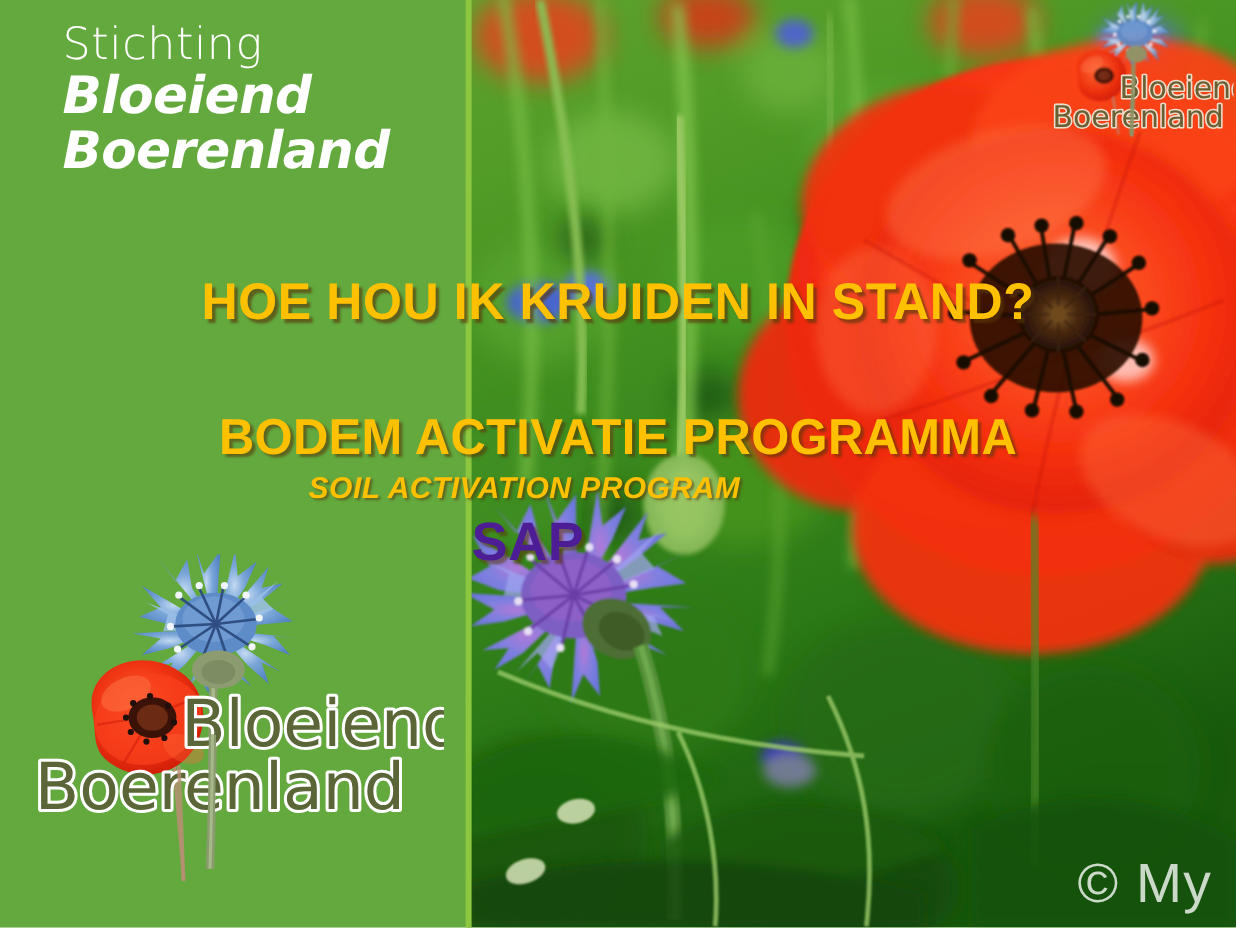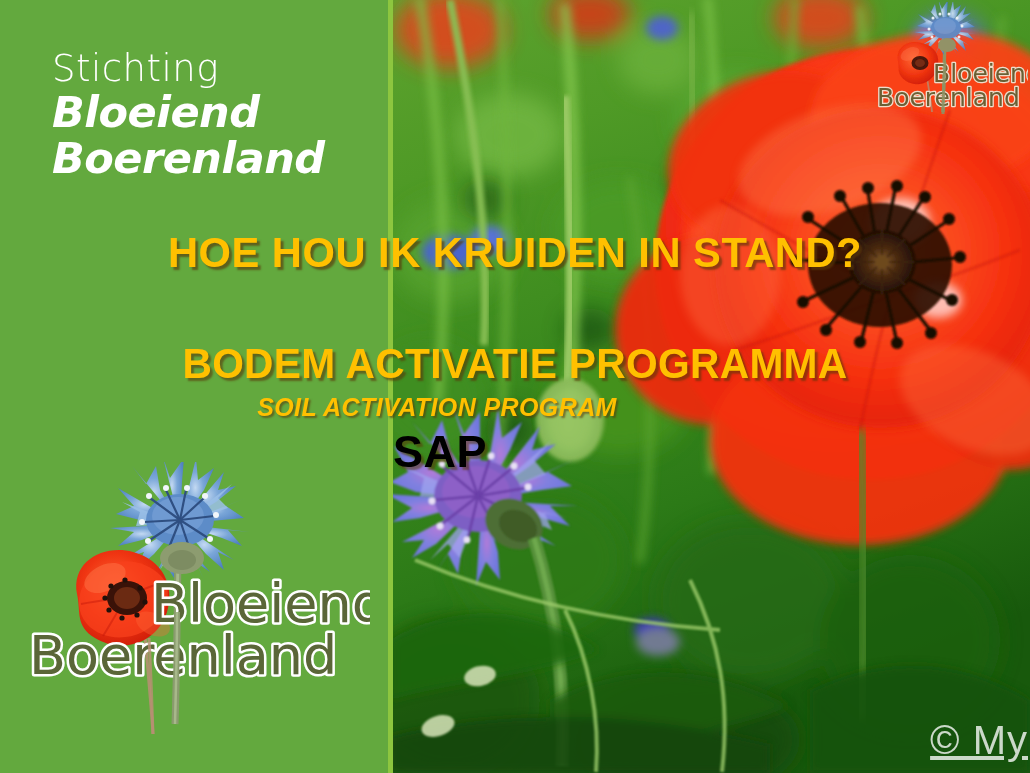--- a/index.html
+++ b/index.html
@@ -54,21 +54,20 @@
     width: 330px;
     color: #ffffff;
     z-index: 5;
   }
   .brand-stichting {
     font-size: 37px;
     font-weight: 300;
     letter-spacing: 0.5px;
     line-height: 1.0;
     font-family: "DejaVu Sans", sans-serif;
-    margin-top: 32px;
   }
   .brand-line2, .brand-line3 {
     font-size: 43px;
     font-weight: bold;
     font-style: italic;
     line-height: 1.08;
     font-family: "DejaVu Sans", sans-serif;
     letter-spacing: -0.5px;
   }
   .brand-line2 { margin-top: 2px; }
@@ -116,21 +115,21 @@
   }
 
   .acronym {
     left: 0; top: 426px;
     width: 880px;
     text-align: center;
     font-family: "Liberation Sans", sans-serif;
     font-weight: bold;
     font-size: 45px;
     letter-spacing: 0.5px;
-    color: #000000;
+    color: #4c1d95;
     text-shadow: 3px 3px 2px rgba(90,55,10,0.55);
   }
 
   
   .logo-main {
     position: absolute;
     left: 25px;
     top: 462px;
     width: 345px;
     height: 280px;
@@ -149,28 +148,27 @@
     opacity: 0.92;
   }
   .logo-watermark svg { width: 100%; height: 100%; display: block; }
 
   
   .copyright {
     position: absolute;
     right: 0px;
     bottom: 10px;
     font-family: "Liberation Sans", sans-serif;
-    font-size: 40px;
+    font-size: 46px;
     font-weight: 300;
     color: rgba(255,255,255,0.78);
     letter-spacing: 1px;
     z-index: 8;
     white-space: nowrap;
-    padding-right: 2px;
-    text-decoration: underline;
+    padding-right: 20px;
   }
 </style>
 </head>
 <body>
 
 <div id="slide">
 
   <div class="photo">
     <svg class="photo-svg" viewBox="0 0 640 773" preserveAspectRatio="none">
       <defs>

